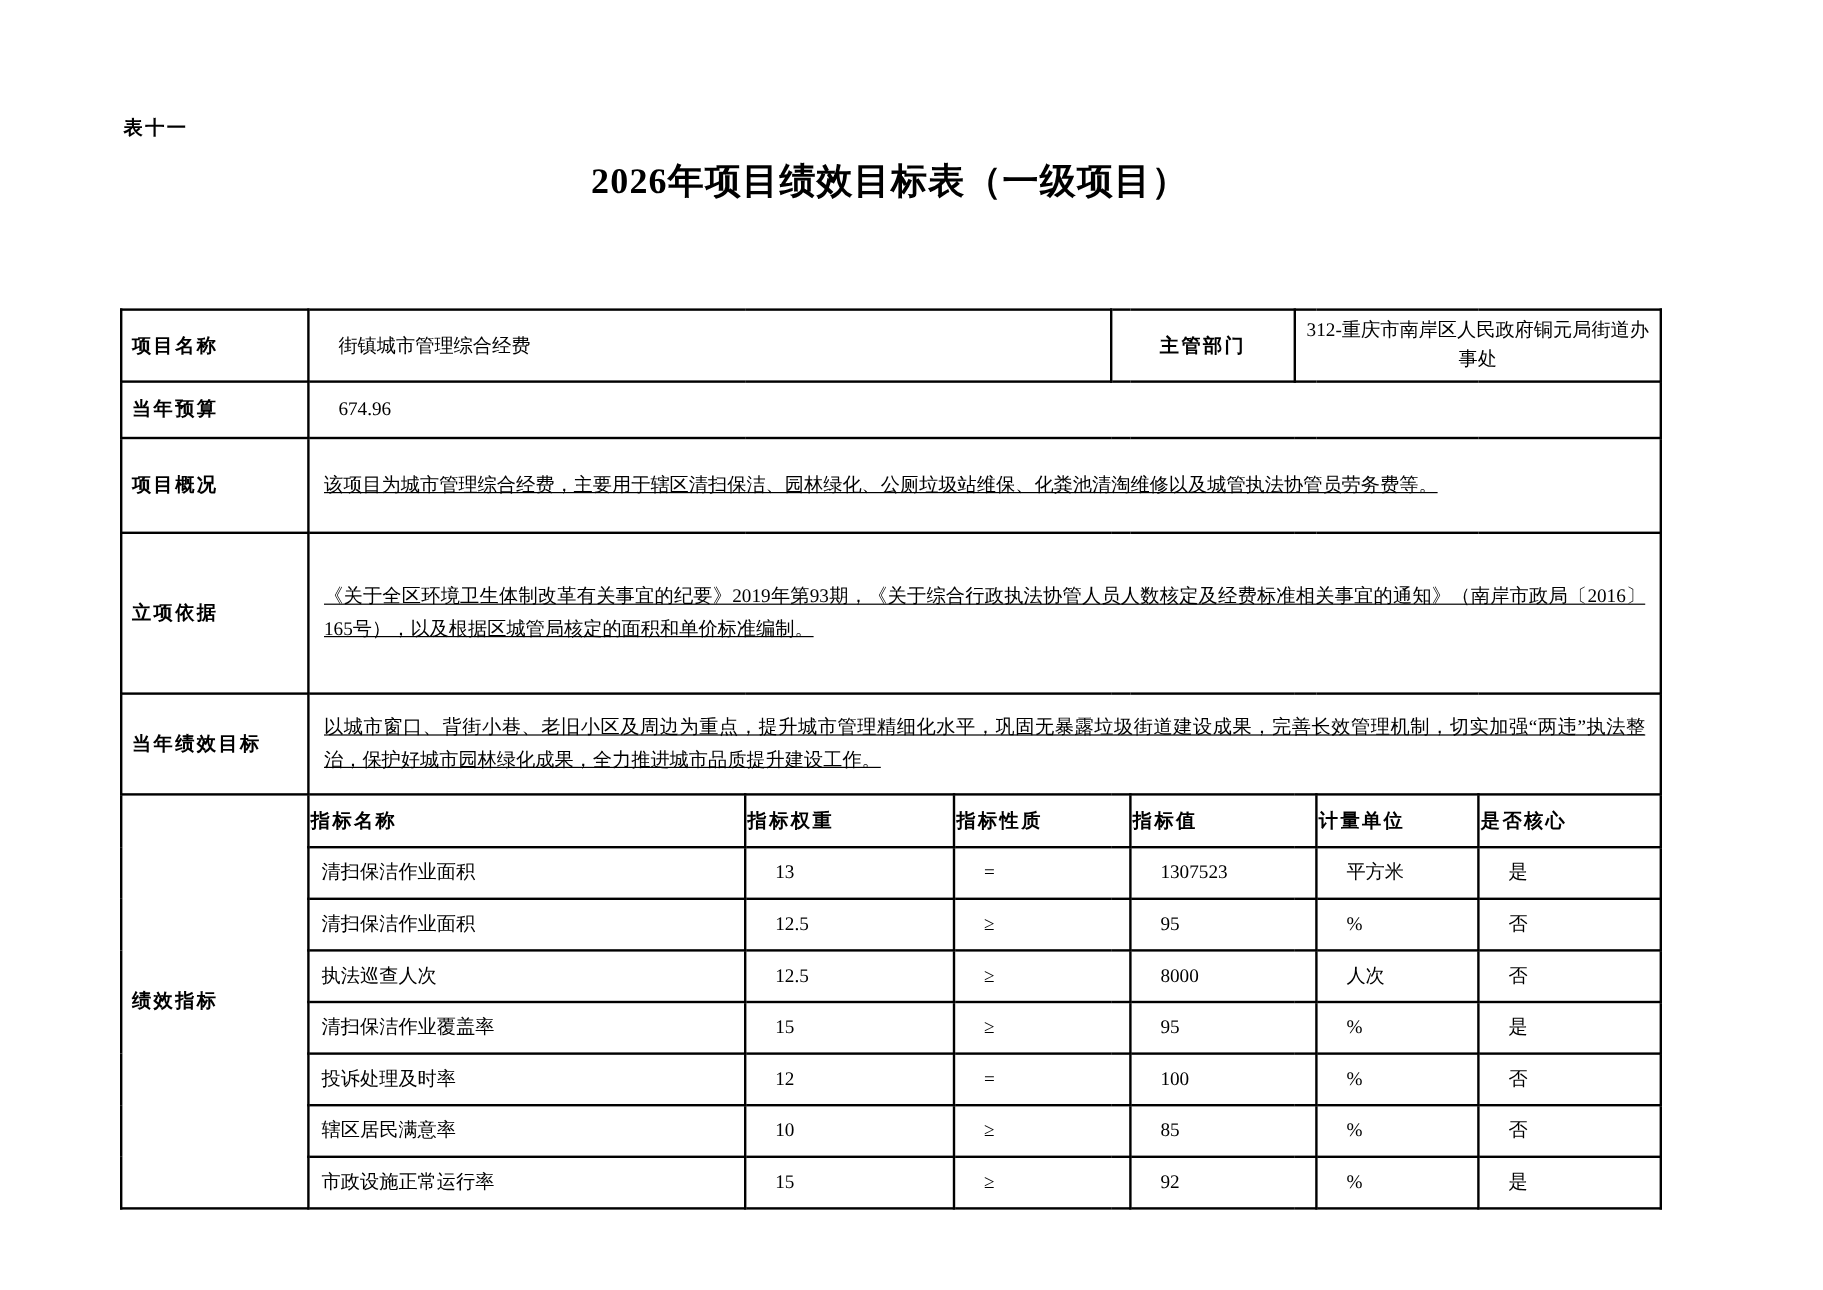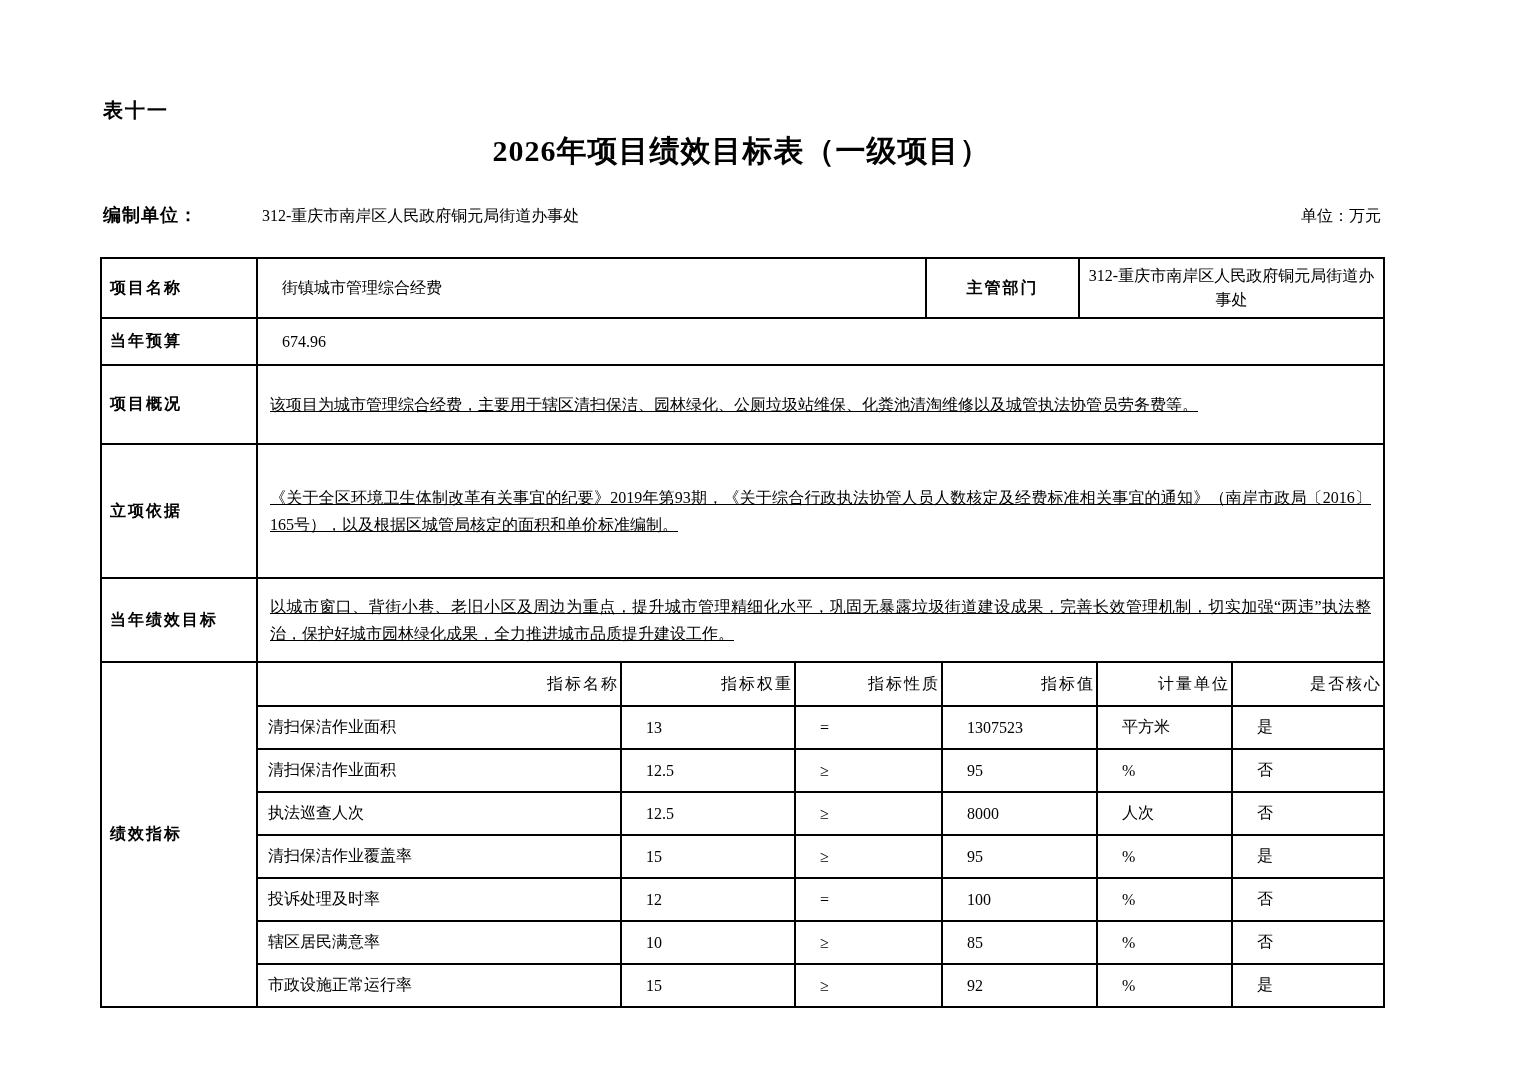--- a/index.html
+++ b/index.html
@@ -15,21 +15,21 @@
     position: relative;
     width: 1519px;
     height: 1075px;
     background: #ffffff;
     overflow: hidden;
   }
   .form-tag {
     position: absolute;
     left: 103px;
     top: 97px;
-    font-size: 20px;
+    font-size: 16px;
     font-weight: bold;
     letter-spacing: 2px;
   }
   .title {
     position: absolute;
     left: 100px;
     width: 1283px;
     top: 131px;
     text-align: center;
     font-size: 30px;
@@ -85,23 +85,23 @@
     text-align: left;
   }
   td.center { text-align: left; padding-left: 24px; }
   td.para {
     text-align: justify;
     padding: 14px 12px;
     line-height: 27px;
     text-decoration: underline;
   }
   td.head {
-    font-weight: normal;
+    font-weight: bold;
     font-size: 17px;
-    text-align: right;
+    text-align: left;
     letter-spacing: 2px;
   }
   td.dept-label {
     font-weight: bold;
     font-size: 18px;
     text-align: center;
     letter-spacing: 2px;
   }
   td.dept-value {
     text-align: center;
@@ -117,25 +117,20 @@
 </style>
 </head>
 <body>
 
 <div class="page">
 
   <div class="form-tag">表十一</div>
 
   <div class="title">2026年项目绩效目标表（一级项目）</div>
 
-  <div class="info-line">
-    <span class="label">编制单位：</span>
-    <span class="value">312-重庆市南岸区人民政府铜元局街道办事处</span>
-    <span class="unit-note">单位：万元</span>
-  </div>
 
   <table class="main">
     <colgroup>
       <col style="width:156px">
       <col style="width:364px">
       <col style="width:174px">
       <col style="width:131px">
       <col style="width:16px">
       <col style="width:137px">
       <col style="width:18px">

